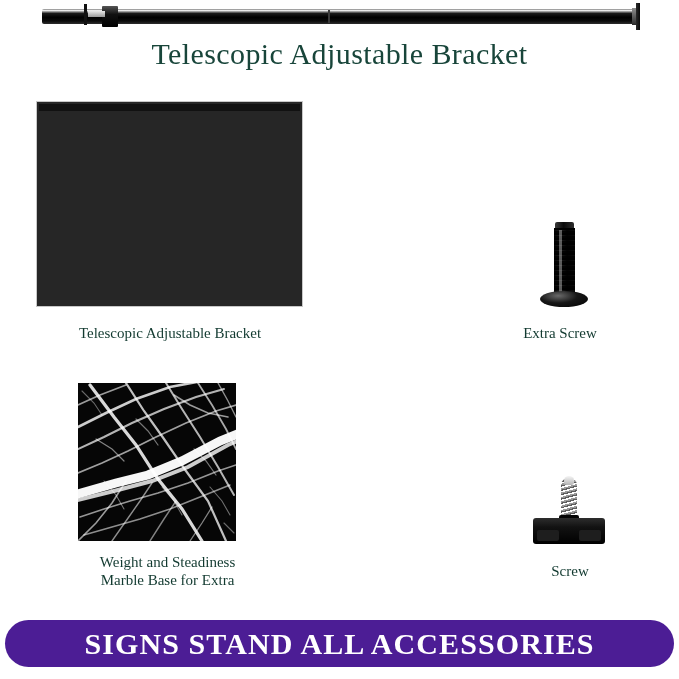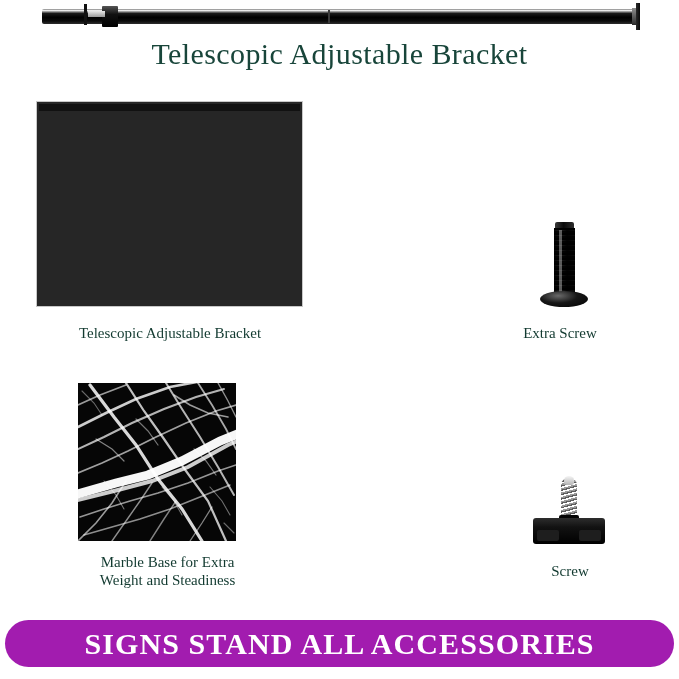--- a/index.html
+++ b/index.html
@@ -264,21 +264,21 @@
     border-radius: 2px;
   }
 
   
   #footer-banner {
     position: absolute;
     left: 5px;
     top: 620px;
     width: 669px;
     height: 47px;
-    background: #a21caf;
+    background: #4c1d95;
     border-radius: 24px;
     display: flex;
     align-items: center;
     justify-content: center;
   }
   #footer-banner-text {
     color: #ffffff;
     font-size: 30px;
     font-weight: bold;
     letter-spacing: 1.1px;
@@ -340,22 +340,22 @@
       <path d="M116 66 L128 78 L138 92" stroke-width="1.2" opacity="0.45"></path>
       <path d="M26 98 L38 112 L46 126" stroke-width="1.1" opacity="0.45"></path>
       <path d="M84 104 L96 118 L104 132" stroke-width="1.1" opacity="0.42"></path>
       <path d="M132 104 L144 118 L152 132" stroke-width="1.1" opacity="0.42"></path>
       <path d="M4 8 L16 20 L24 32" stroke-width="1.1" opacity="0.4"></path>
       <path d="M146 140 L156 150" stroke-width="1.1" opacity="0.4"></path>
     </g>
   </svg>
 </div>
 <div class="caption" id="caption-marble">
+  <div>Weight and Steadiness</div>
   <div>Marble Base for Extra</div>
-  <div>Weight and Steadiness</div>
 </div>
 
 <div id="thumb-screw">
   <div id="thumb-screw-thread"></div>
   <div id="thumb-screw-thread-tip"></div>
   <div id="thumb-screw-center-block"></div>
   <div id="thumb-screw-head"></div>
   <div class="thumb-screw-wing-notch" id="thumb-screw-notch-left"></div>
   <div class="thumb-screw-wing-notch" id="thumb-screw-notch-right"></div>
 </div>

